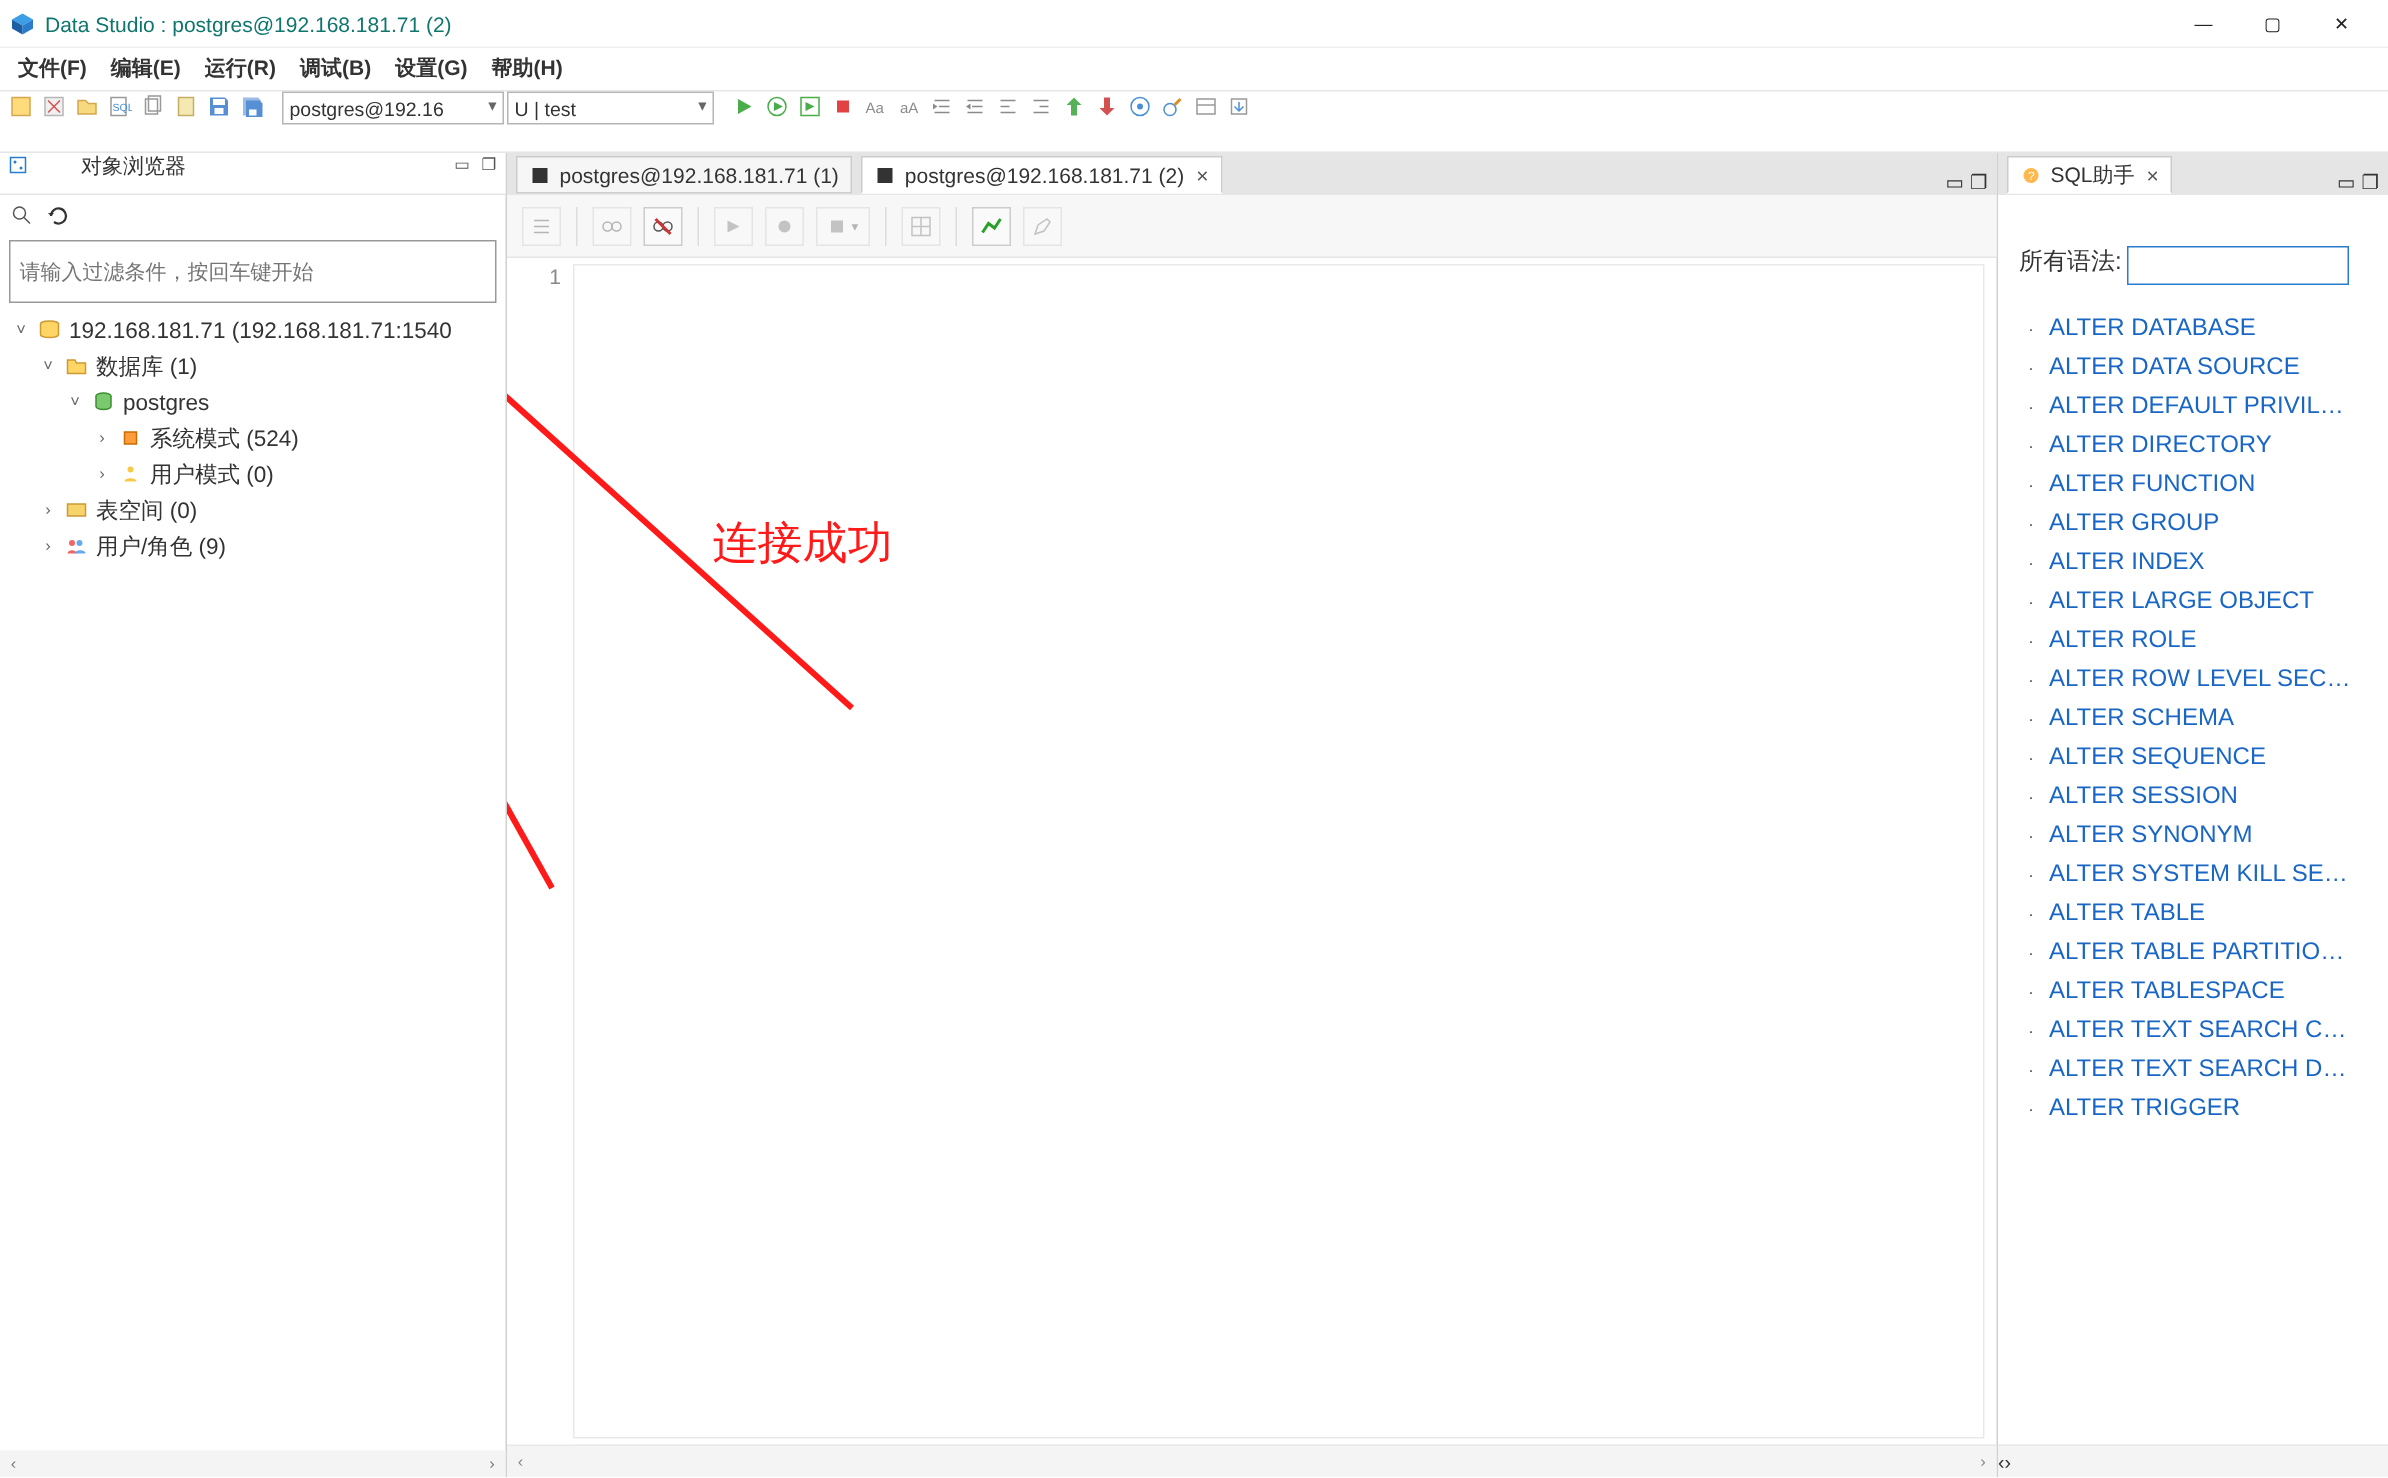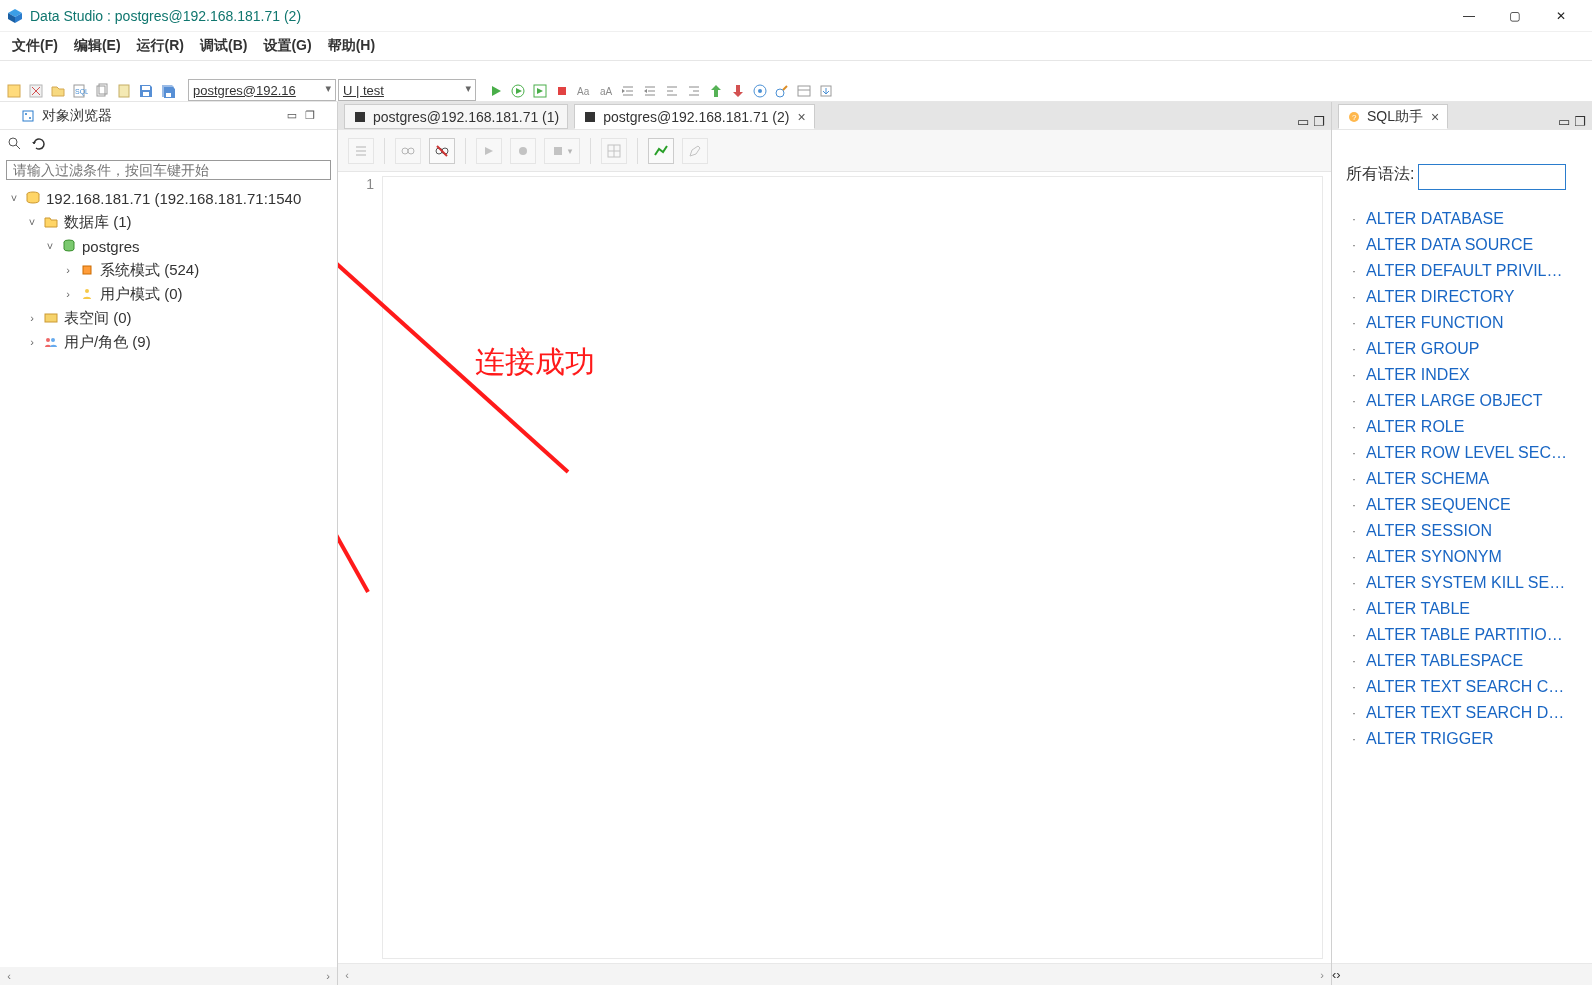--- a/index.html
+++ b/index.html
@@ -50,27 +50,26 @@
 .menu-item {
   padding: 4px 8px;
   font-size: 14px;
   cursor: pointer;
   font-weight: bold;
 }
 
 
 .toolbar {
   height: 42px;
-  display: flex; align-items: flex-end;
+  display: flex; align-items: flex-start;
   padding: 0 4px;
   background: #fff;
   border-top: 1px solid #e6e6e6;
   border-bottom: 1px solid #e6e6e6;
   gap: 2px;
-  text-decoration: underline;
 }
 .tb-btn {
   width: 20px; height: 20px;
   display: flex; align-items: center; justify-content: center;
   opacity: 0.85;
   cursor: pointer;
 }
 .tb-sep { width: 6px; }
 .tb-combo {
   height: 22px; border: 1px solid #b5b5b5; background: #fff;
@@ -88,24 +87,25 @@
 .workspace {
   flex: 1 1 auto; display: flex; overflow: hidden;
 }
 
 
 .left-panel {
   width: 338px; display: flex; flex-direction: column;
   border-right: 1px solid #d0d0d0;
 }
 .panel-header {
-  height: 28px; display: flex; align-items: center;
-  padding: 0 20px;
+  height: 28px; display: flex; align-items: flex-start;
+  padding: 0 4px;
   background: #fff;
   border-bottom: 1px solid #e6e6e6;
+  gap: 28px;
 }
 .panel-header .ph-title { font-size: 14px; margin-left: 2px; }
 .panel-header .ph-icon {
   width: 16px; height: 16px; margin-right: 4px;
   display: flex; align-items: center; justify-content: center;
 }
 .panel-header .ph-controls {
   margin-left: auto; display: flex; gap: 4px;
 }
 .panel-header .ph-ctl {
@@ -117,21 +117,21 @@
 .left-toolbar {
   height: 28px; display: flex; align-items: center;
   padding: 0 6px; gap: 6px;
 }
 .left-toolbar .lt-btn {
   width: 18px; height: 18px; display: flex; align-items: center; justify-content: center;
   cursor: pointer;
 }
 
 .filter-input {
-  margin: 2px 6px 4px 6px; height: 20px;
+  margin: 2px 6px 4px 6px; height: 42px;
   border: 1px solid #999; padding: 0 6px;
   font-size: 14px; color: #999;
   background: #fff;
 }
 
 .tree {
   flex: 1 1 auto; overflow: auto;
   padding: 2px 0 0 0;
 }
 .tree-row {

